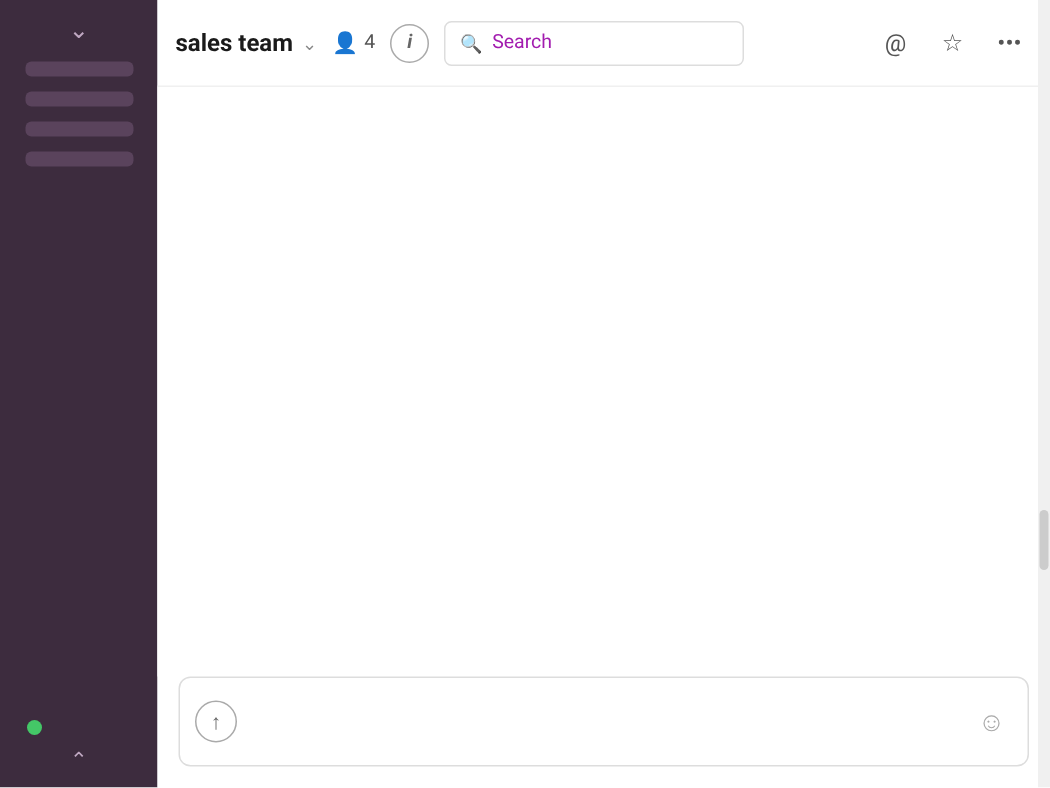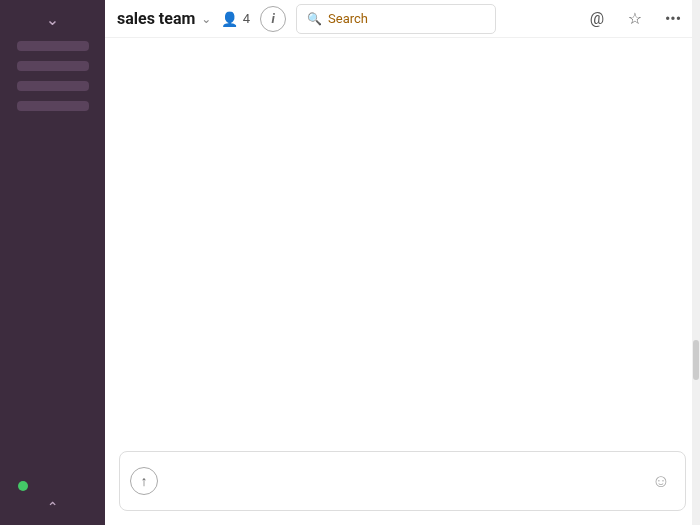--- a/index.html
+++ b/index.html
@@ -78,21 +78,21 @@
     #main {
       flex: 1;
       background-color: #ffffff;
       display: flex;
       flex-direction: column;
       height: 525px;
     }
 
     
     #header {
-      height: 38px;
+      height: 58px;
       display: flex;
       align-items: center;
       padding: 0 12px;
       border-bottom: 1px solid #f0f0f0;
       gap: 10px;
       flex-shrink: 0;
     }
 
     #channel-title-wrap {
       display: flex;
@@ -153,21 +153,21 @@
       gap: 6px;
       cursor: text;
     }
 
     #search-icon-wrap {
       color: #999;
       font-size: 12px;
     }
 
     #search-input-text {
-      color: #a16207;
+      color: #a21caf;
       font-size: 13px;
     }
 
     #header-actions {
       display: flex;
       align-items: center;
       gap: 8px;
       margin-left: auto;
     }
 

